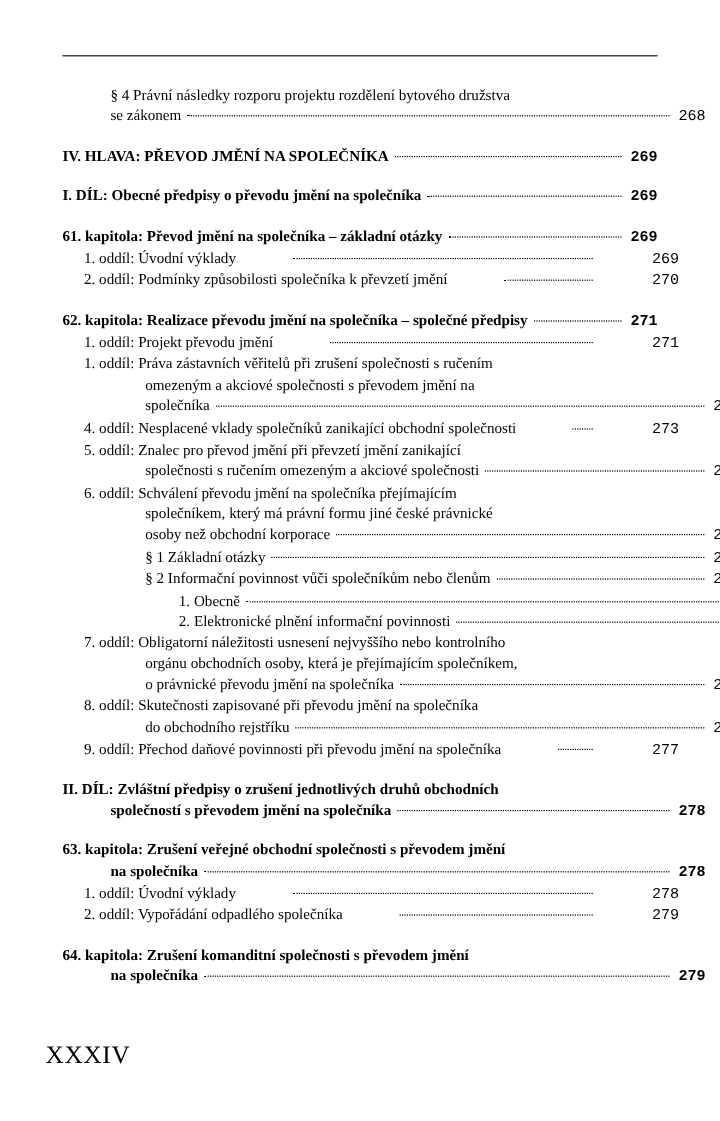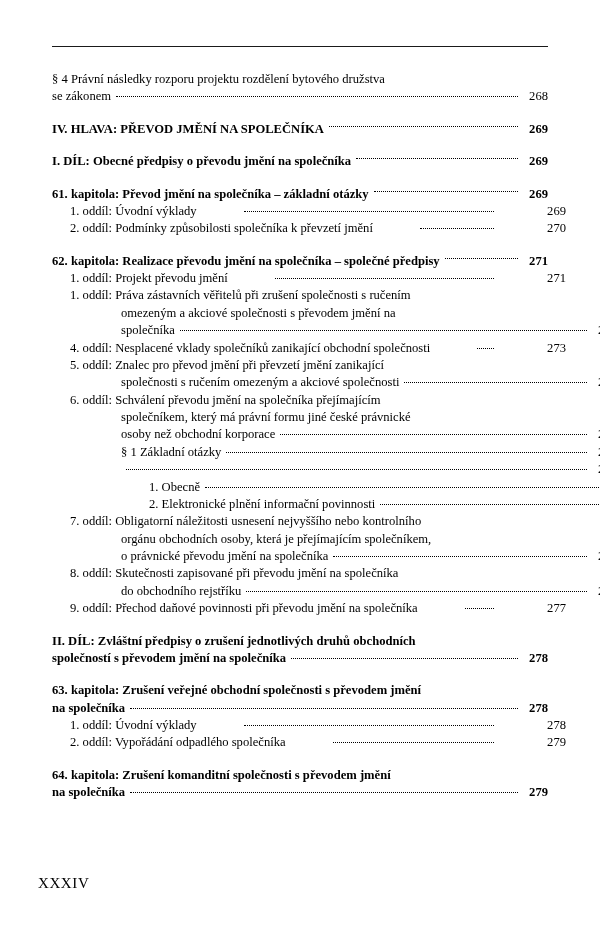--- a/index.html
+++ b/index.html
@@ -44,45 +44,46 @@
     border-bottom: 1.5px dotted #000;
     margin: 0 4px 0 5px;
     transform: translateY(-3px);
     min-width: 10px;
     height: 0;
   }
   .entry .page-num {
     white-space: nowrap;
     text-align: right;
     min-width: 26px;
+    font-family: Liberation Mono, monospace;
   }
   
   .cont {
     display: flex;
     align-items: baseline;
     width: 100%;
   }
   .cont .label { white-space: normal; }
 
   .bold { font-weight: bold; }
 
   
   .lvl-head  { margin-left: 0px; }
   .lvl-1     { margin-left: 18px; gap: 42px; }
-  .lvl-ind-0 { }
+  .lvl-ind-0 { margin-left: 40px; }
   .lvl-ind-2 { margin-left: 69px; }
   .lvl-ind-3 { margin-left: 97px; }
 
-  .gap-lg { margin-top: 15px; align-items: center; }
+  .gap-lg { margin-top: 15px; }
 
   .folio {
     position: absolute;
     left: 38px;
     bottom: 42px;
-    font-size: 15px;
+    font-size: 21px;
     letter-spacing: 0.6px;
   }
 </style>
 </head>
 <body>
 
 <div class="page">
   <div class="top-rule"></div>
   <div class="toc" id="toc-list">
       <div class="cont lvl-ind-0 ">
@@ -162,20 +163,21 @@
         <span class="label">osoby než obchodní korporace</span>
         <span class="leader"></span>
         <span class="page-num">275</span>
       </div>
       <div class="entry lvl-ind-2 ">
         <span class="label">§ 1 Základní otázky</span>
         <span class="leader"></span>
         <span class="page-num">275</span>
       </div>
       <div class="entry lvl-ind-2 ">
+        <span class="label">§ 2 Informační povinnost vůči společníkům nebo členům</span>
         <span class="leader"></span>
         <span class="page-num">275</span>
       </div>
       <div class="entry lvl-ind-3 ">
         <span class="label">1. Obecně</span>
         <span class="leader"></span>
       </div>
       <div class="entry lvl-ind-3 ">
         <span class="label">2. Elektronické plnění informační povinnosti</span>
         <span class="leader"></span>

